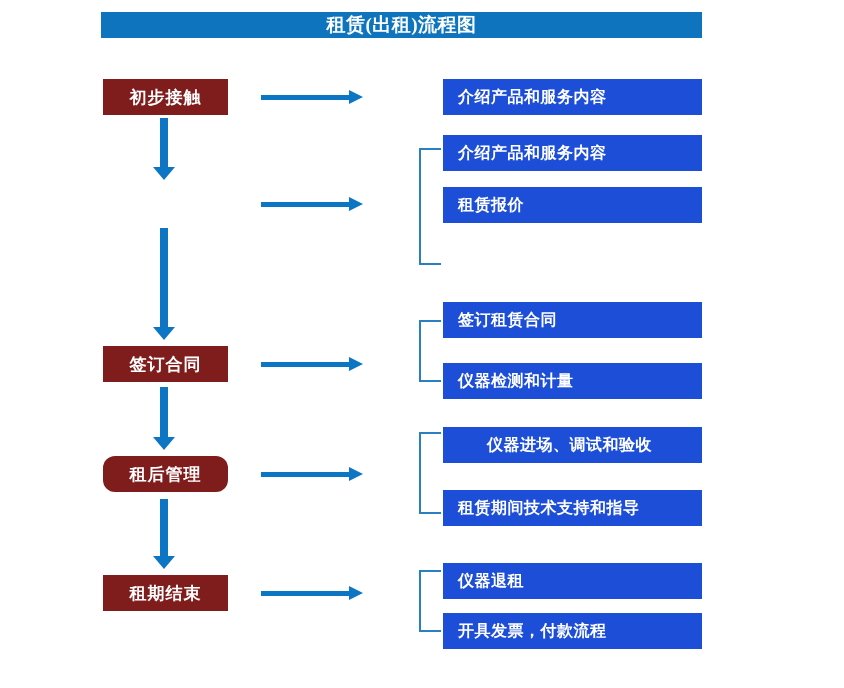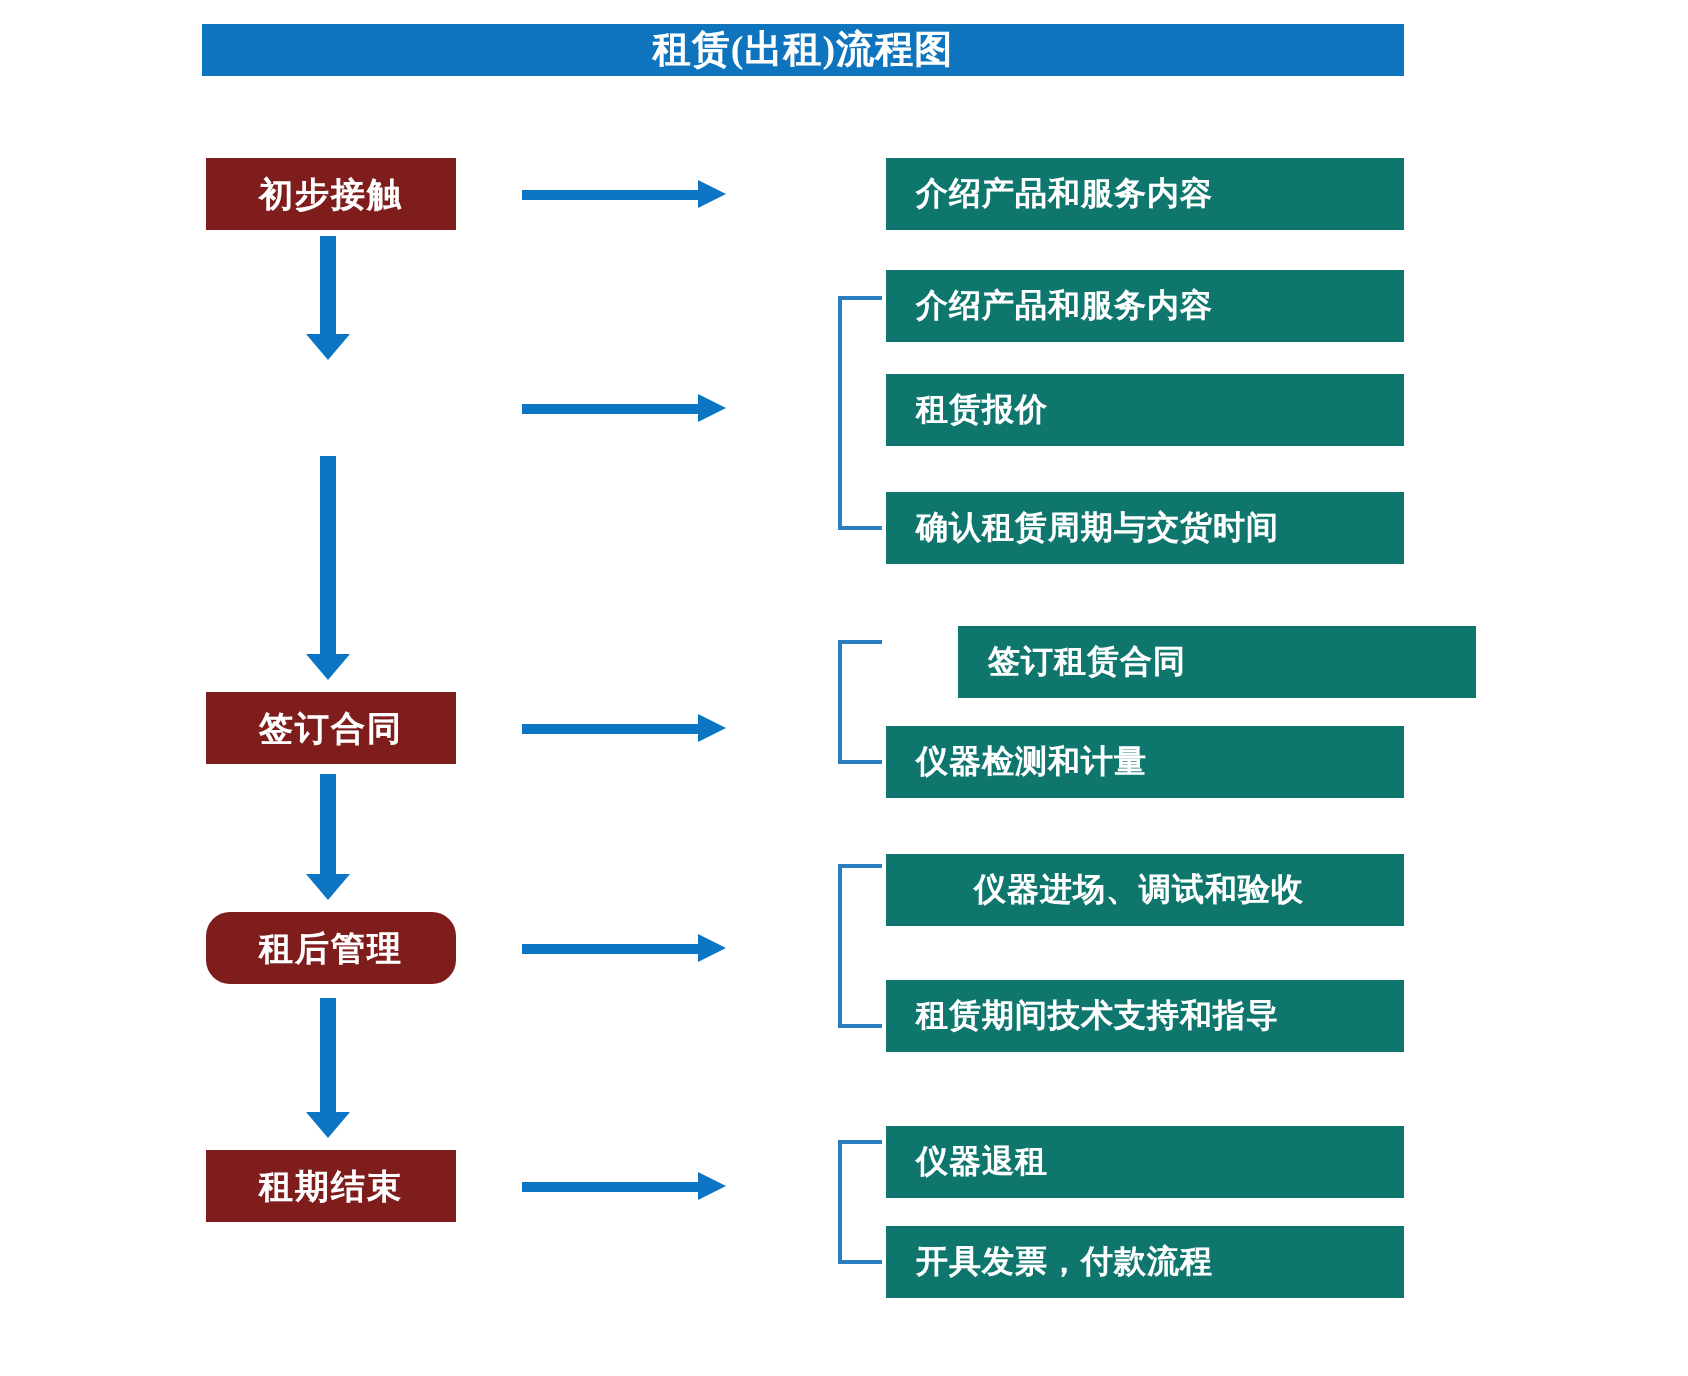--- a/index.html
+++ b/index.html
@@ -50,21 +50,21 @@
     font-weight: bold;
     letter-spacing: 1px;
   }
 
   
   .detail-box {
     position: absolute;
     left: 443px;
     width: 259px;
     height: 36px;
-    background: #0f766e;
+    background: #1d4ed8;
     color: #ffffff;
     display: flex;
     align-items: center;
     font-size: 16px;
     font-weight: bold;
     padding-left: 15px;
     box-sizing: border-box;
     letter-spacing: 0.5px;
   }
 
@@ -181,23 +181,22 @@
 
   <div class="bracket" style="top:148px; height:117px;"></div>
   <div class="bracket" style="top:320px; height:62px;"></div>
   <div class="bracket" style="top:432px; height:82px;"></div>
   <div class="bracket" style="top:570px; height:62px;"></div>
 
   <div class="detail-box" style="top:79px;">介绍产品和服务内容</div>
 
   <div class="detail-box" style="top:135px;">介绍产品和服务内容</div>
   <div class="detail-box" style="top:187px;">租赁报价</div>
-  <div class="detail-box" style="top:246px;">确认租赁周期与交货时间</div>
-
-  <div class="detail-box" style="top:313px;margin-left:36px;">签订租赁合同</div>
+
+  <div class="detail-box" style="top:302px;">签订租赁合同</div>
   <div class="detail-box" style="top:363px;">仪器检测和计量</div>
 
   <div class="detail-box" style="top:427px;padding-left:44px;">仪器进场、调试和验收</div>
   <div class="detail-box" style="top:490px;">租赁期间技术支持和指导</div>
 
   <div class="detail-box" style="top:563px;">仪器退租</div>
   <div class="detail-box" style="top:613px;">开具发票，付款流程</div>
 
 </div>
 

